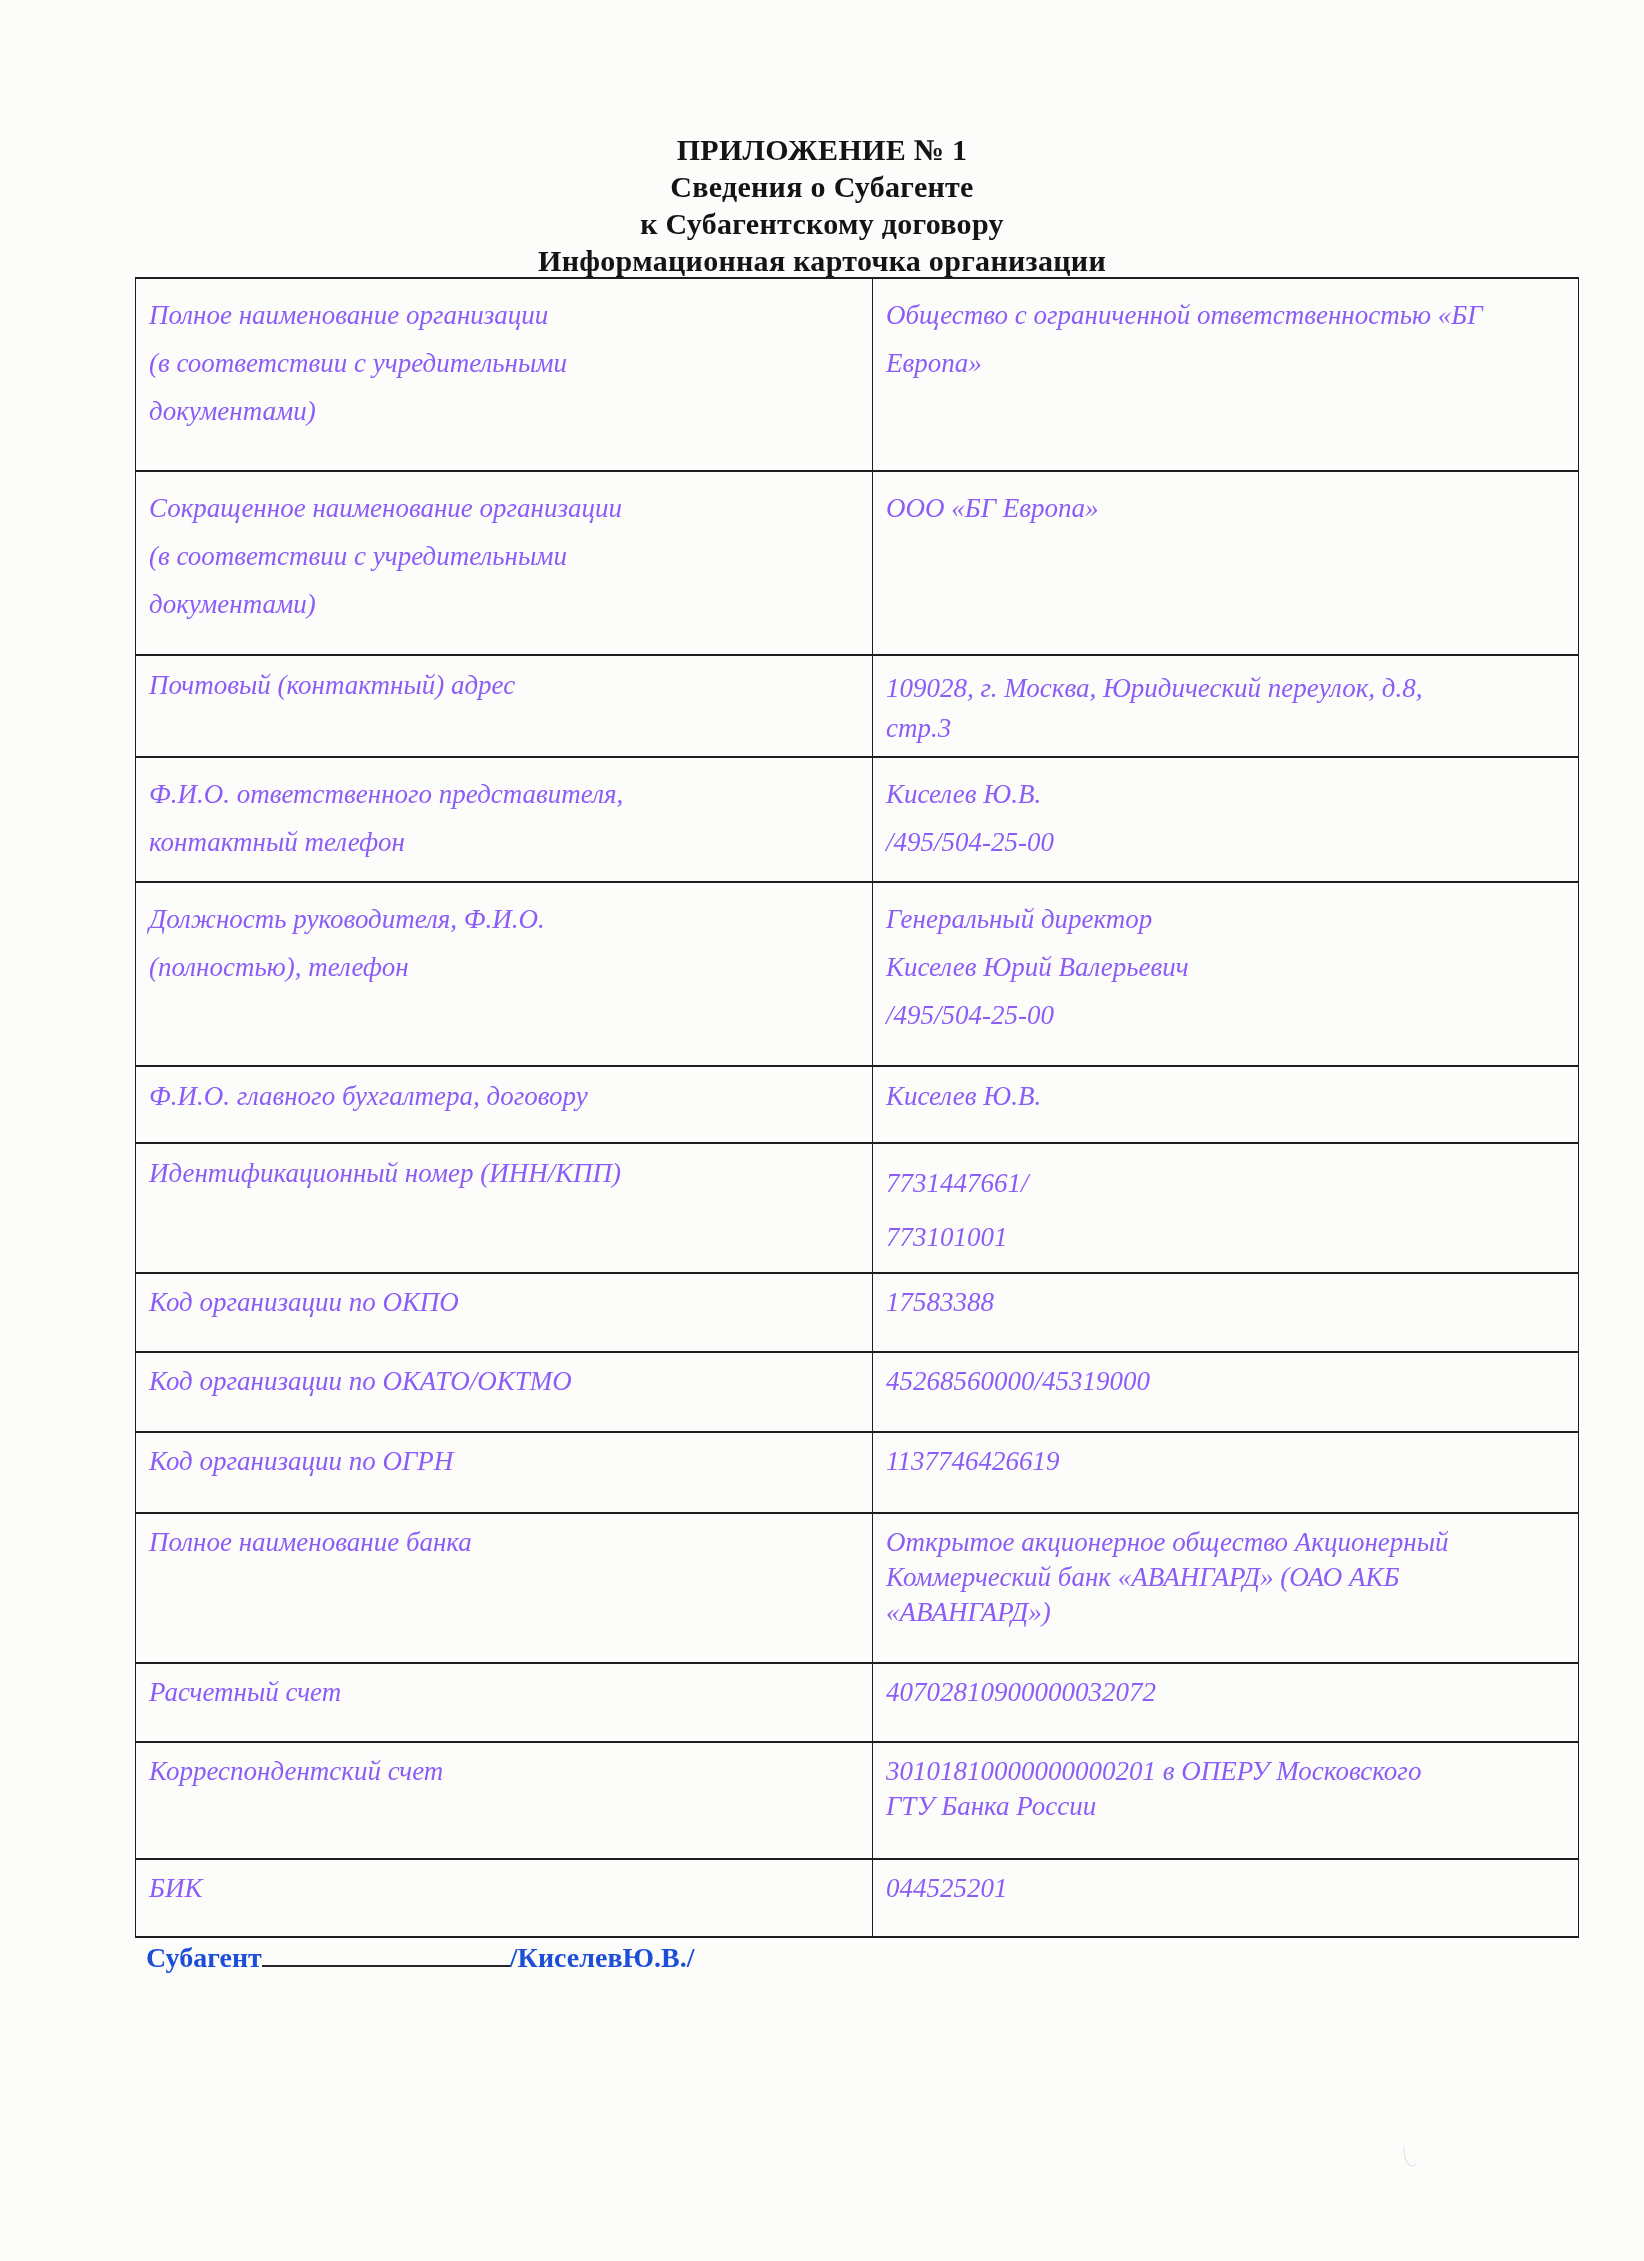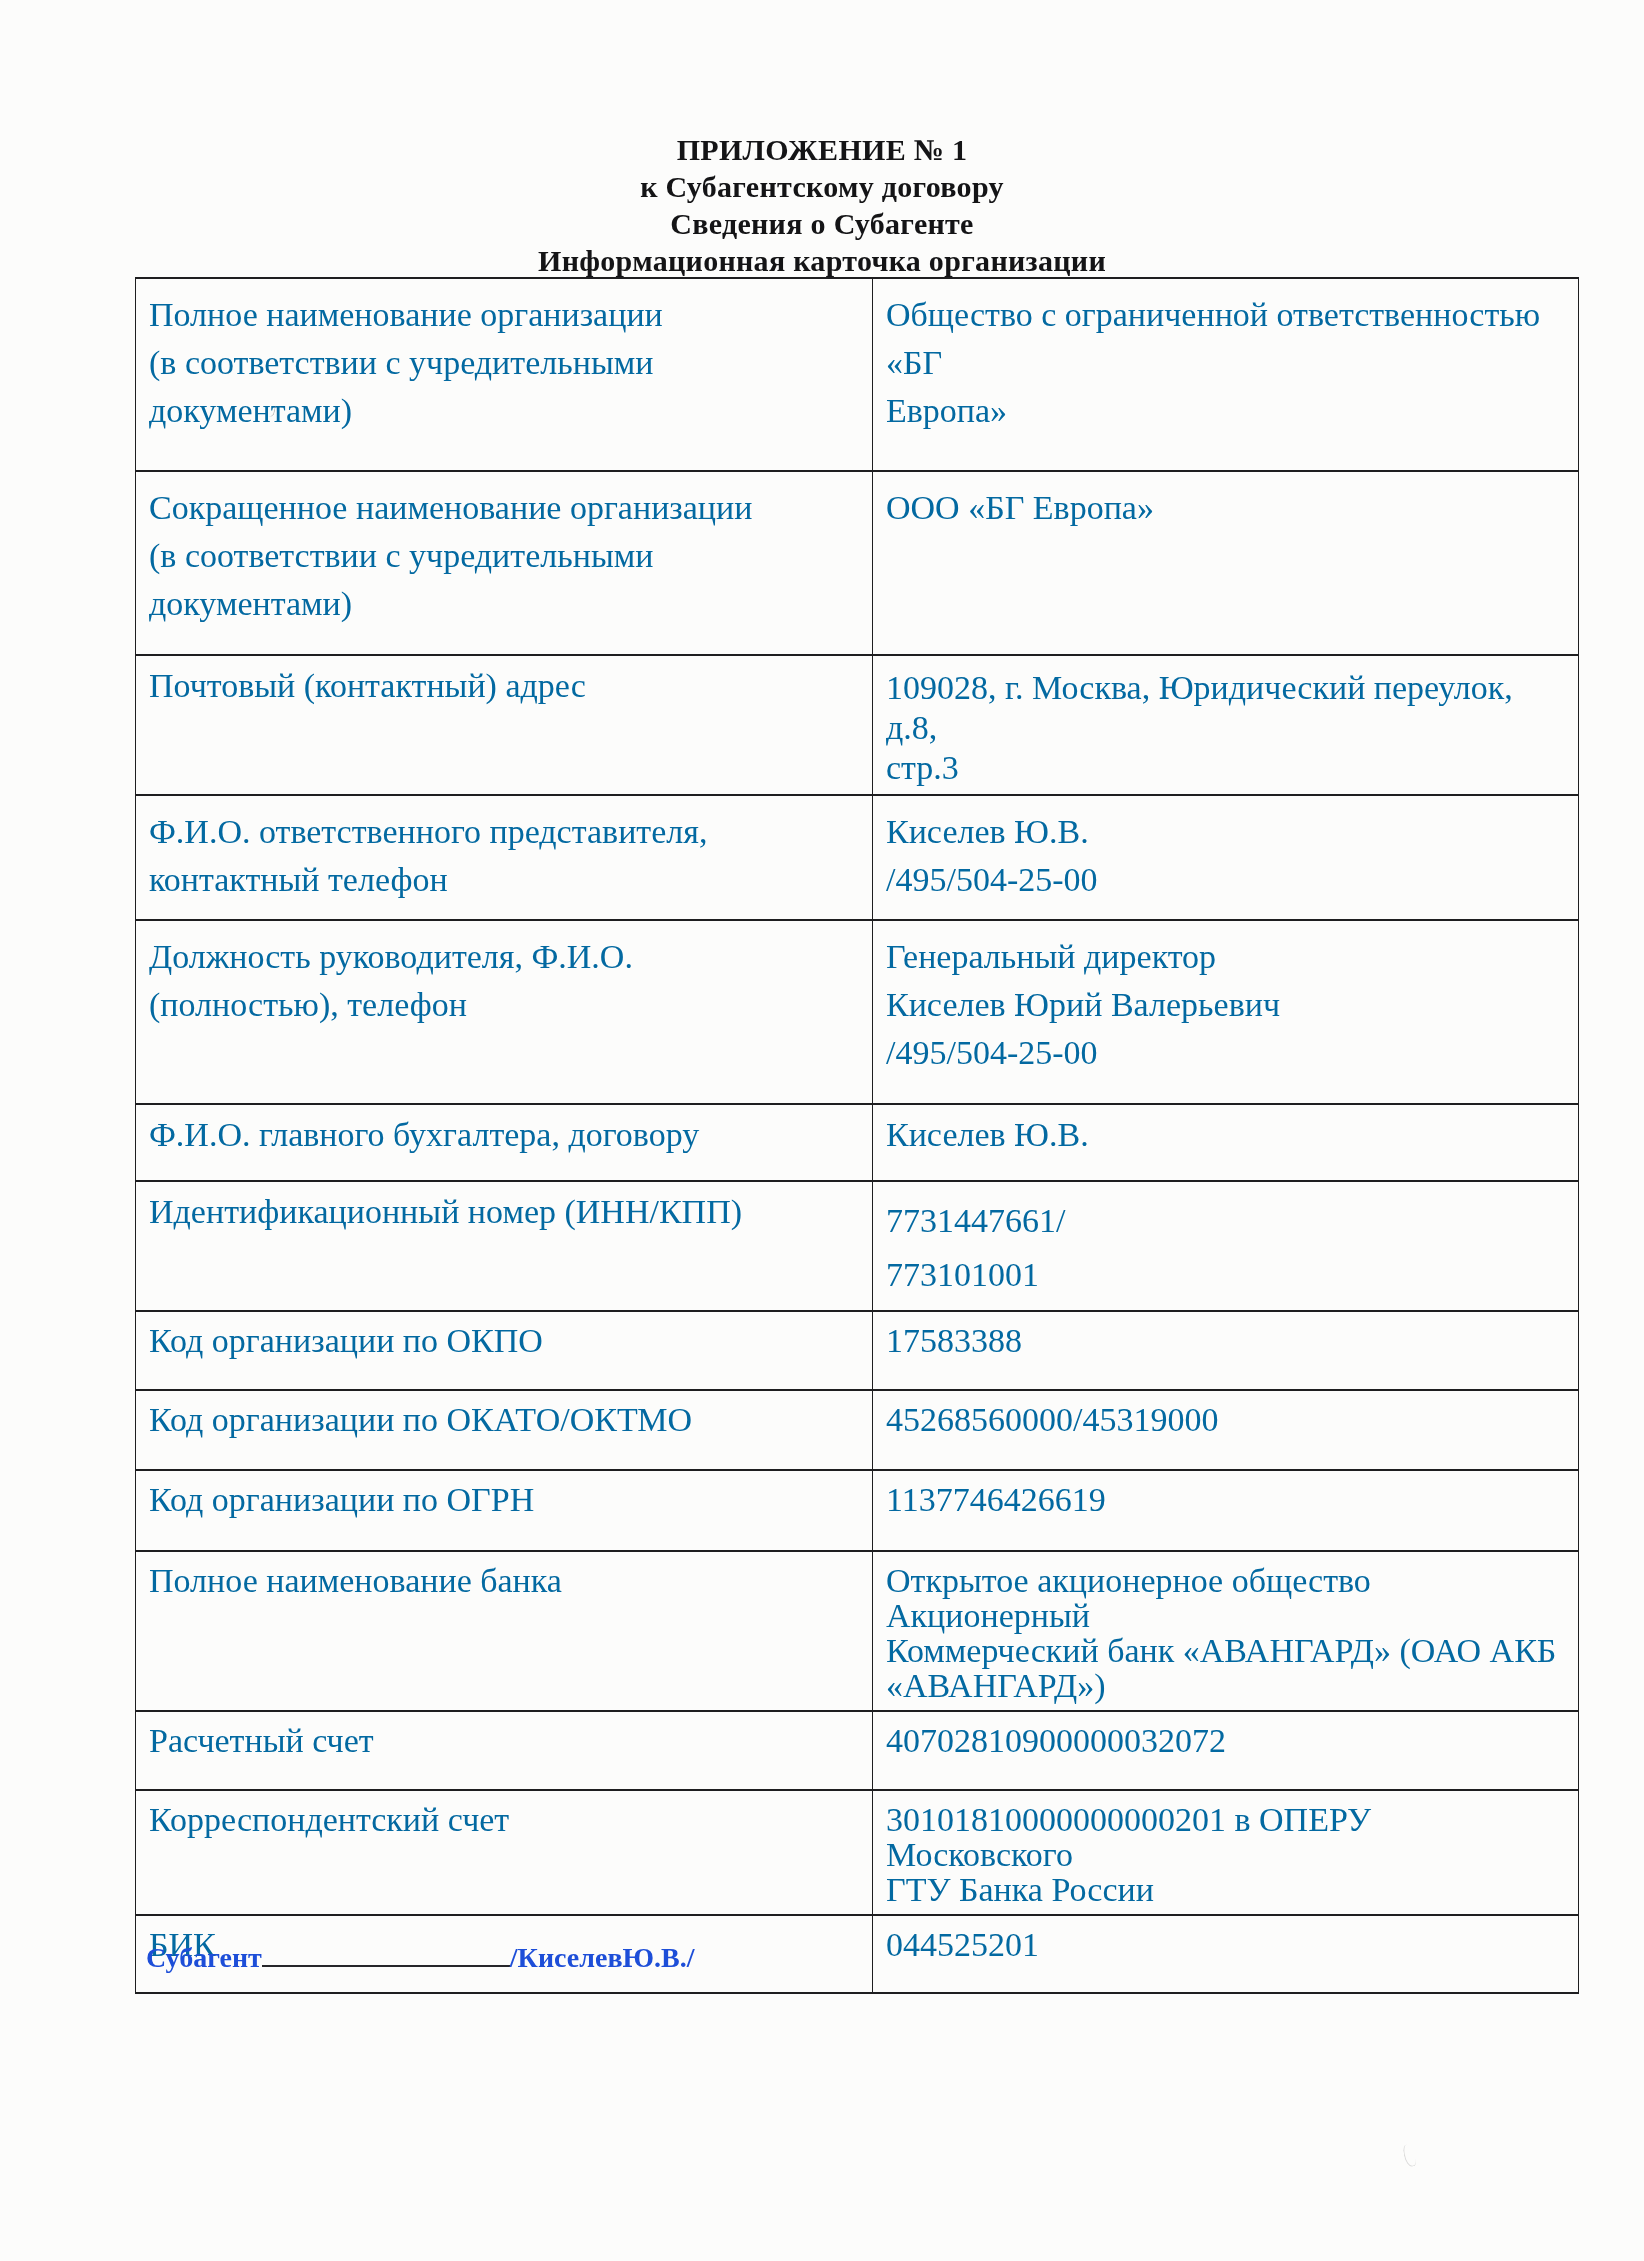--- a/index.html
+++ b/index.html
@@ -33,25 +33,26 @@
     table-layout: fixed;
   }
   .org-table col.c1 { width: 737px; }
   .org-table col.c2 { width: 706px; }
   .org-table td {
     border: 1.9px solid #1e1e20;
     border-top-width: 2.6px;
     border-bottom-width: 2.6px;
     vertical-align: top;
     padding: 11.6px 15.5px 6.4px 13px;
-    font-size: 34px;
+    font-size: 27px;
     line-height: 35px;
     white-space: pre-line;
-    color: #0369a1;
+    color: #8b5cf6;
     overflow: hidden;
+    font-style: italic;
   }
   .lh-lg { line-height: 48px !important; }
   .lh-md { line-height: 40px !important; }
   .lh-xl { line-height: 54px !important; margin-left: 32px; }
 
   .r1  td { height: 173px; }
   .r2  td { height: 164px; }
   .r3  td { height: 167px; }
   .r4  td { height: 82px; }
   .r5  td { height: 105px; }
@@ -99,22 +100,22 @@
     transform: rotate(-10deg);
   }
 </style>
 </head>
 <body>
 
 <div class="page">
 
   <div class="title-block">
     <div>ПРИЛОЖЕНИЕ № 1</div>
+    <div>Сведения о Субагенте</div>
     <div>к Субагентскому договору</div>
-    <div>Сведения о Субагенте</div>
     <div>Информационная карточка организации</div>
   </div>
 
   <table class="org-table">
     <colgroup>
         <col class="c1">
         <col class="c2">
       </colgroup>
     <tbody>
       <tr class="r1">

